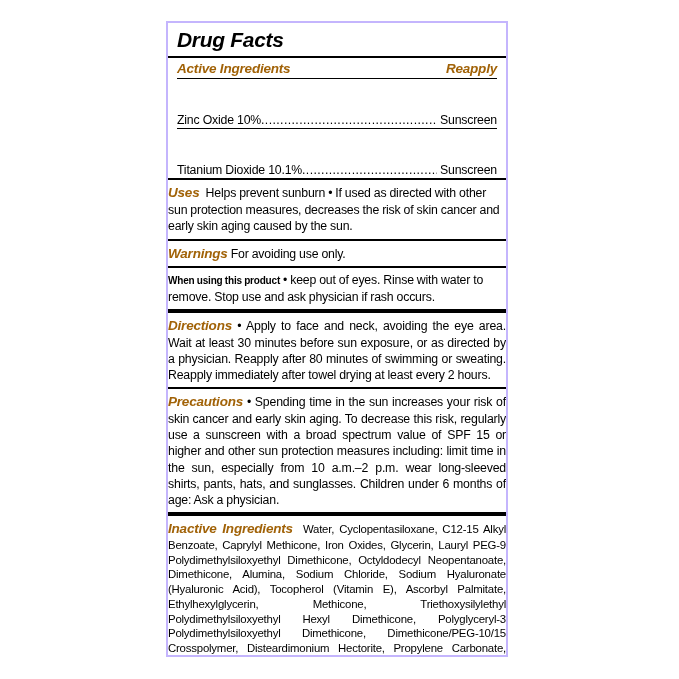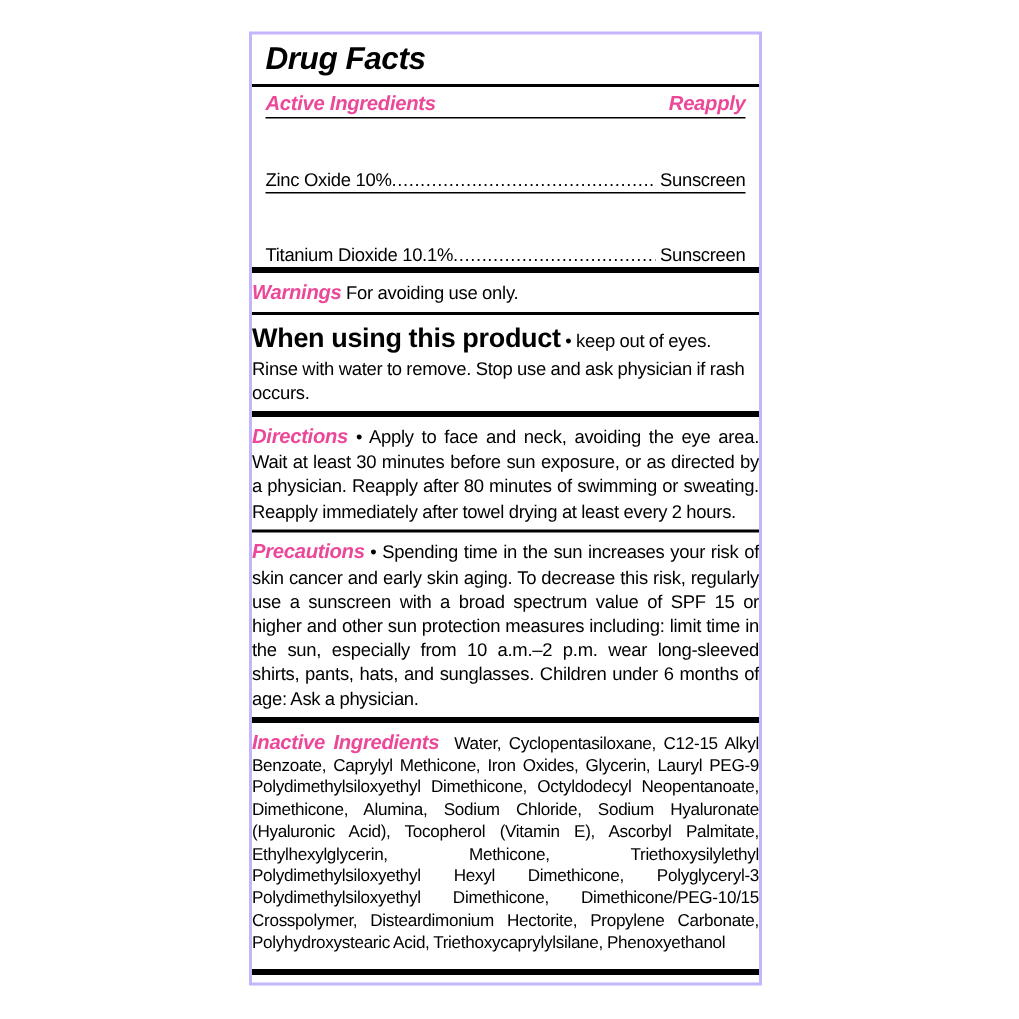--- a/index.html
+++ b/index.html
@@ -49,25 +49,25 @@
     line-height: 1.25;
     padding: 4px 0 3px 0;
     color: #000;
   }
 
   .hdr-italic {
     font-size: 13.5px;
     font-weight: bold;
     font-style: italic;
     letter-spacing: -0.2px;
-    color: #ec4899;
+    color: #a16207;
   }
 
   .hdr-bold {
-    font-size: 18px;
+    font-size: 10px;
     font-weight: bold;
     letter-spacing: -0.2px;
     color: #000;
   }
 
   .body-text {
     font-size: 12.3px;
     line-height: 1.32;
     color: #000;
     letter-spacing: -0.18px;
@@ -142,20 +142,25 @@
     <div class="rule-hair"></div>
 
     <div class="ai-row">
       <span class="ai-name">Titanium Dioxide 10.1%</span>
       <span class="ai-leader">......................................................................................................................</span>
       <span class="ai-purpose">Sunscreen</span>
     </div>
   </div>
   <div class="rule-med"></div>
 
+  <div class="inner sec">
+    <div class="body-text">
+      <span class="hdr-italic">Uses</span><span>&nbsp; </span><span>Helps prevent sunburn • If used as directed with other sun protection measures, decreases the risk of skin cancer and early skin aging caused by the sun.</span>
+    </div>
+  </div>
   <div class="rule-med"></div>
 
   <div class="inner sec">
     <div class="body-text">
       <span class="hdr-italic">Warnings</span><span>&nbsp;</span><span>For avoiding use only.</span>
     </div>
   </div>
   <div class="rule-med"></div>
 
   <div class="inner sec">

